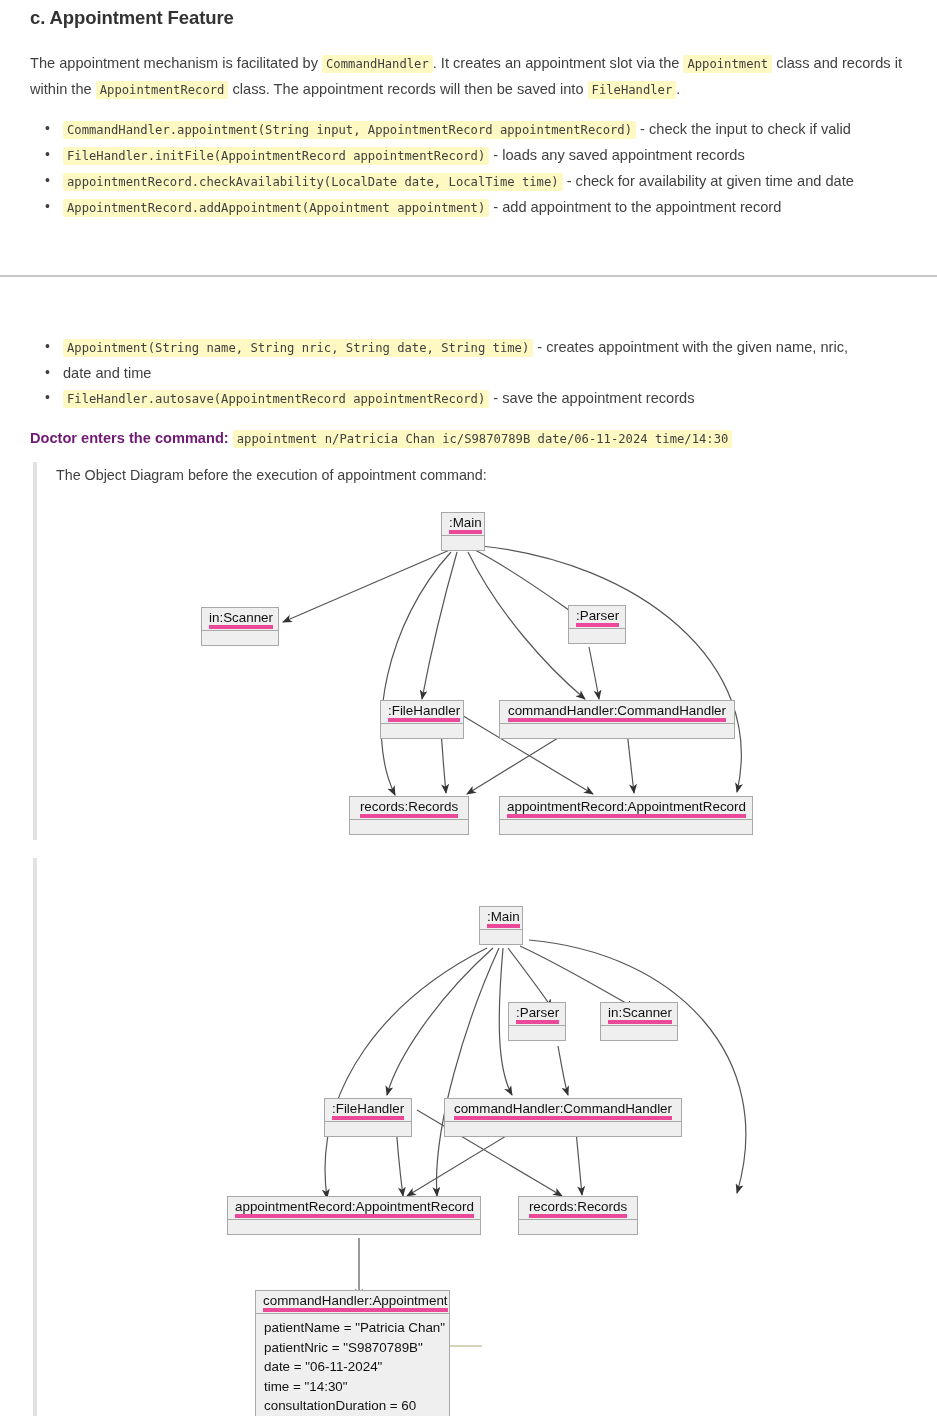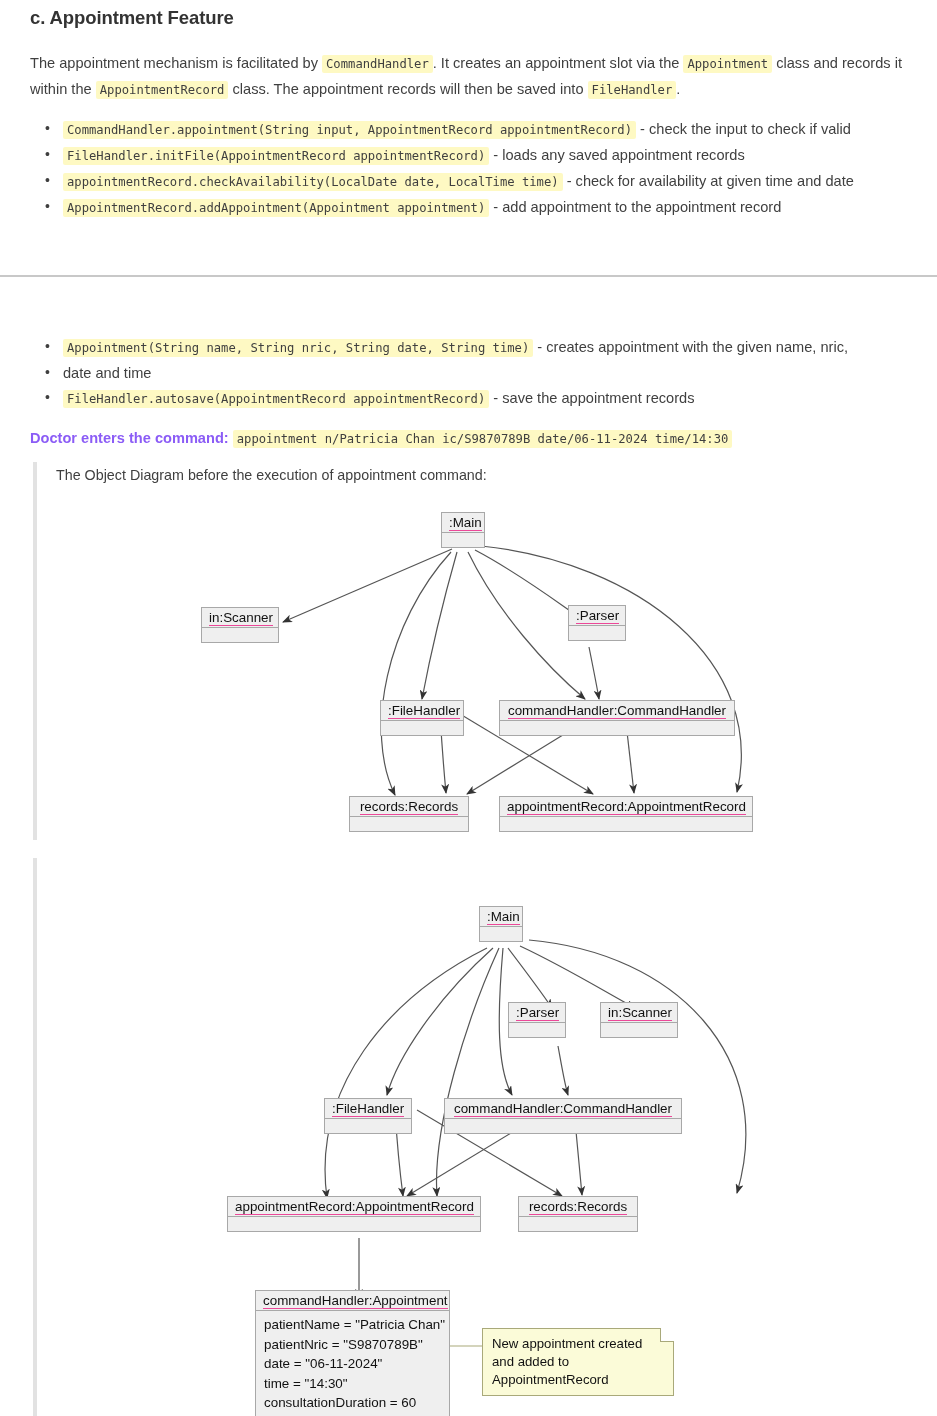--- a/index.html
+++ b/index.html
@@ -90,21 +90,21 @@
   }
 
   #cmd-line {
     position: absolute;
     left: 30px;
     top: 427px;
     font-size: 14.6px;
     line-height: 22px;
     white-space: nowrap;
   }
-  #cmd-line .label { font-weight: bold; color: #8b5cf6; }
+  #cmd-line .label { font-weight: bold; color: #701a75; }
 
   
   .quote {
     position: absolute;
     left: 33px;
     border-left: 4px solid #e2e2e2;
     box-sizing: border-box;
   }
   #quote-1 { top: 462px; width: 890px; height: 378px; padding-left: 40px; }
   #quote-2 { top: 858px; width: 890px; height: 558px; }
@@ -134,21 +134,21 @@
     z-index: 3;
   }
   .obj .obj-title {
     display: block;
     text-align: center;
     padding: 2px 7px 1px 7px;
     white-space: nowrap;
     background: #efefef;
   }
   .obj .obj-title span {
-    border-bottom: 1px solid #ec4899;
+    border-bottom: 4px solid #ec4899;
     display: inline-block;
     line-height: 15px;
   }
   .obj .obj-sep {
     border-top: 1px solid #a8a8a8;
     height: 14px;
     background: #efefef;
   }
   .obj.with-attrs .obj-attrs {
     border-top: 1px solid #a8a8a8;
@@ -361,20 +361,16 @@
         <div class="obj-title"><span>commandHandler:Appointment</span></div>
         <div class="obj-attrs" id="new-appt-attrs">
             <div>patientName = "Patricia Chan"</div>
             <div>patientNric = "S9870789B"</div>
             <div>date = "06-11-2024"</div>
             <div>time = "14:30"</div>
             <div>consultationDuration = 60</div>
           </div>
       </div>
 
-      <div class="note" style="left:445px; top:470px; width:192px;">
-        <span class="fold"></span>
-        <span>New appointment created and added to AppointmentRecord</span>
-      </div>
     </div>
   </div>
 
 </div>
 
 </body></html>

